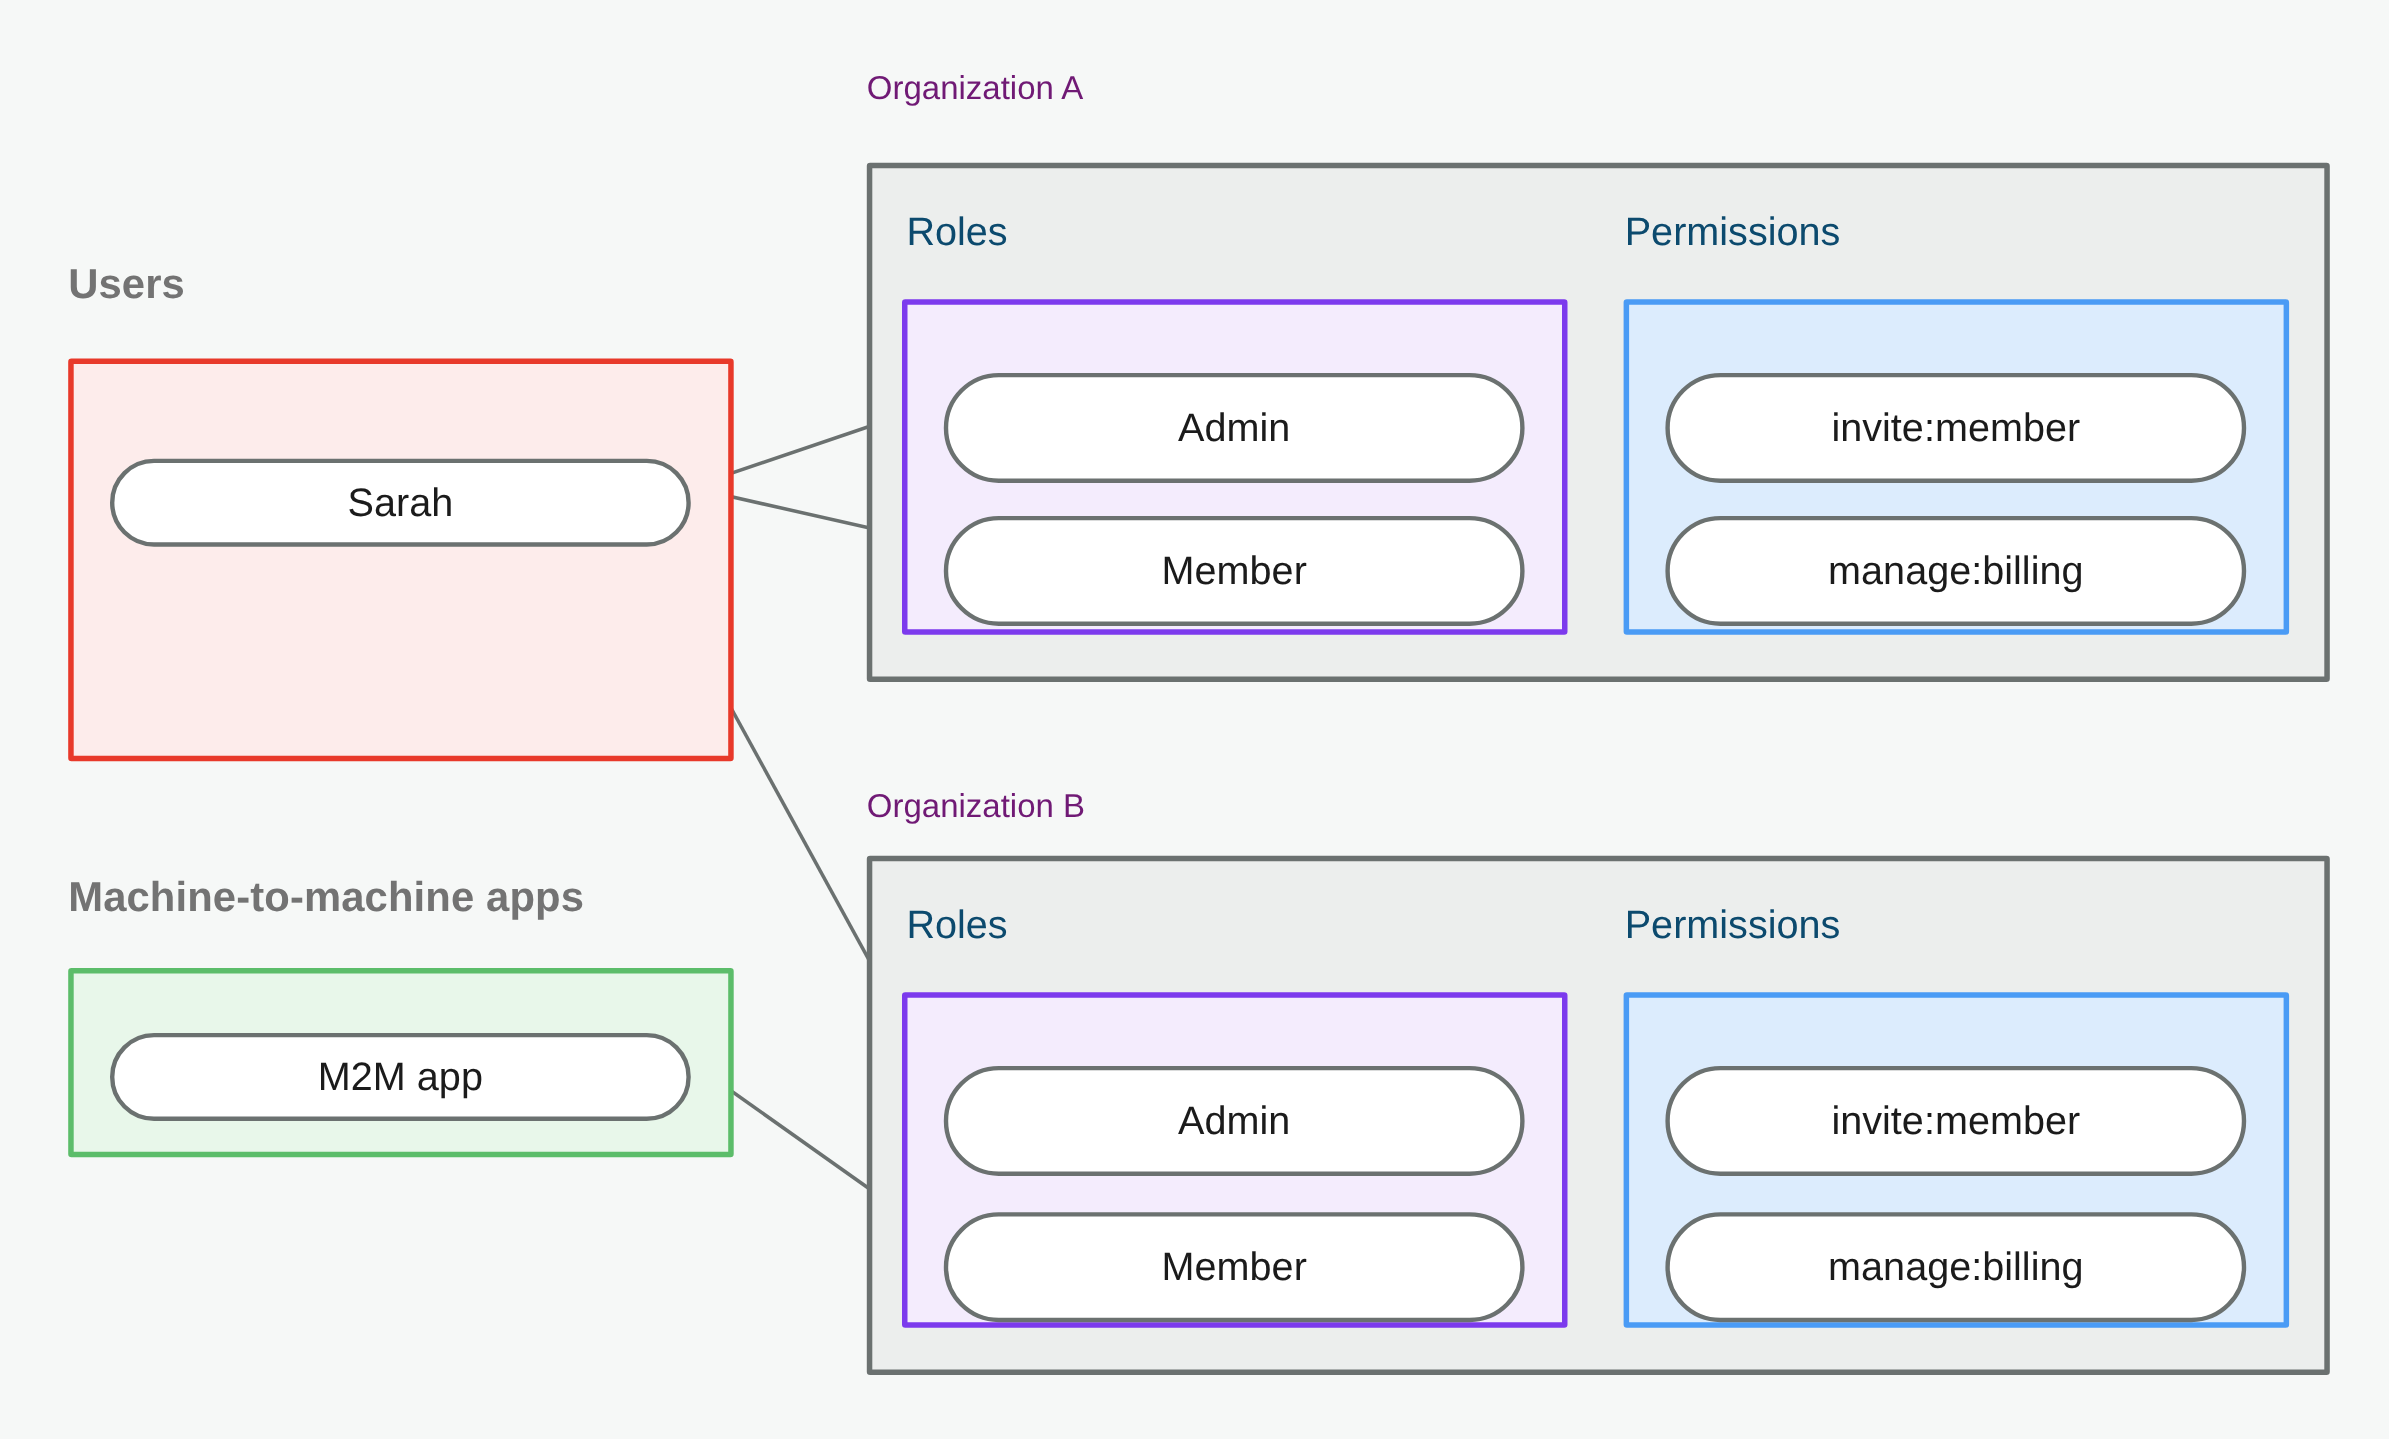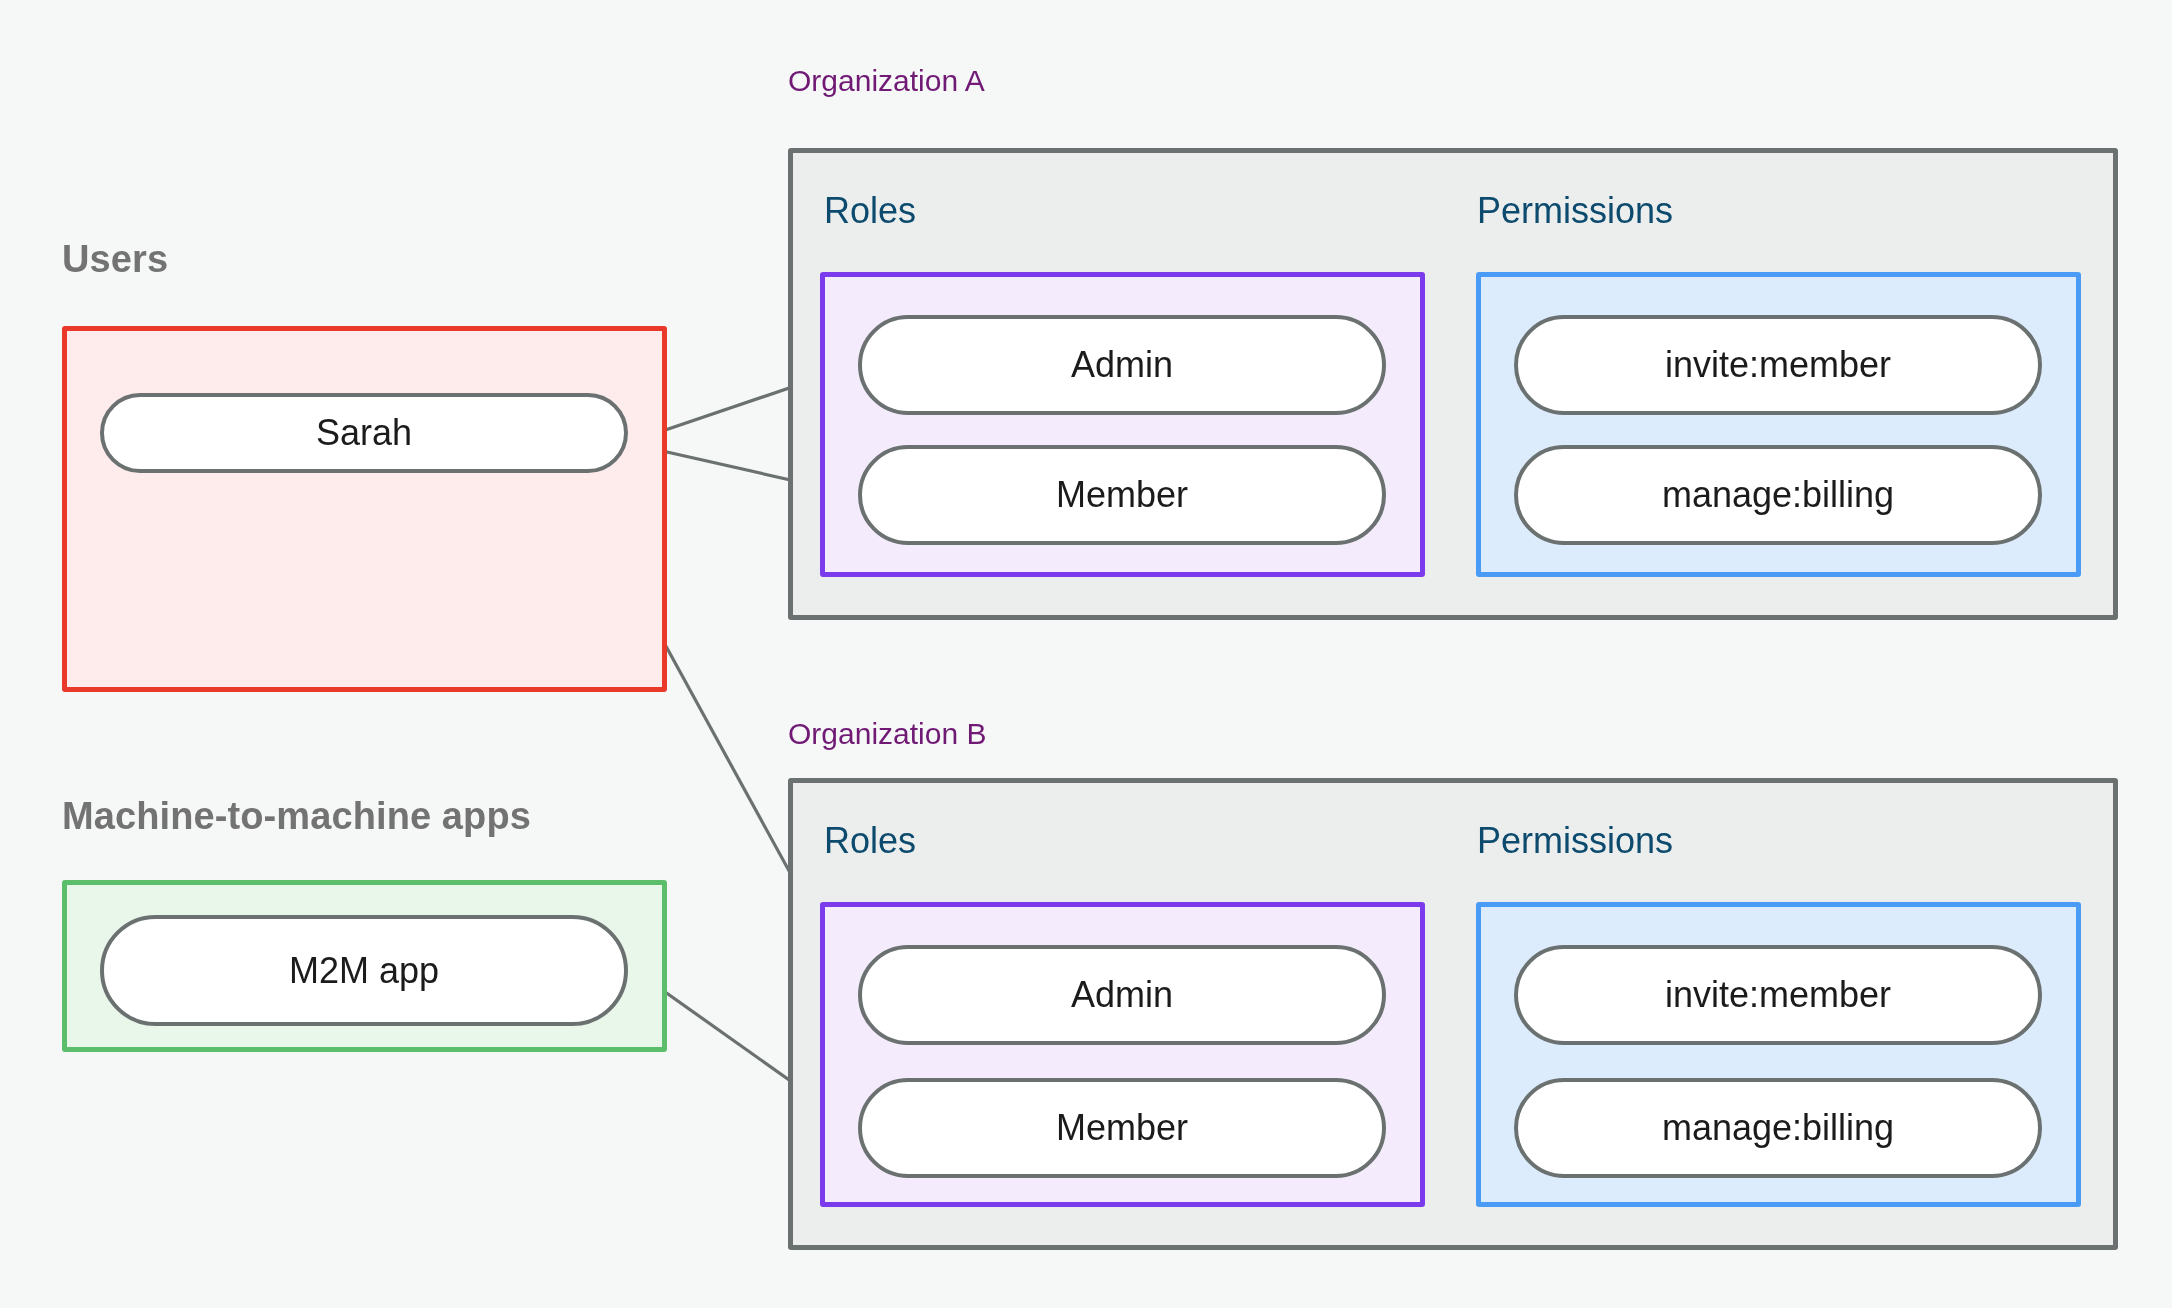--- a/index.html
+++ b/index.html
@@ -99,20 +99,21 @@
     border: 4px solid #6b7170;
     border-radius: 999px;
     display: flex;
     align-items: center;
     justify-content: center;
     font-size: 36px;
     font-weight: 400;
     color: #1b1b1b;
     white-space: nowrap;
     z-index: 4;
+    margin-top: 24px;
   }
 
   .edge-line {
     stroke: #6b7170;
     stroke-width: 3.2;
     fill: none;
   }
   .edge-dot {
     fill: #6b7170;
   }
@@ -160,21 +161,21 @@
 
   <div class="node" style="left:100px; top:393px; width:528px; height:80px;">
     <span>Sarah</span>
   </div>
 
 
   <div class="grp-title" style="left:62px; top:795px;">Machine-to-machine apps</div>
 
   <div class="box box-m2m" style="left:62px; top:880px; width:605px; height:172px;"></div>
 
-  <div class="node" style="left:100px; top:915px; width:528px; height:111px;">
+  <div class="node" style="left:100px; top:915px; width:528px; height:80px;">
     <span>M2M app</span>
   </div>
 
   <div class="org-title" style="left:788px; top:64px;">Organization A</div>
 
   <div class="box box-org" style="left:788px; top:148px; width:1330px; height:472px;"></div>
 
   <div class="sub-title" style="left:824px; top:190px;">Roles</div>
 
   <div class="box box-roles" style="left:820px; top:272px; width:605px; height:305px;"></div>

